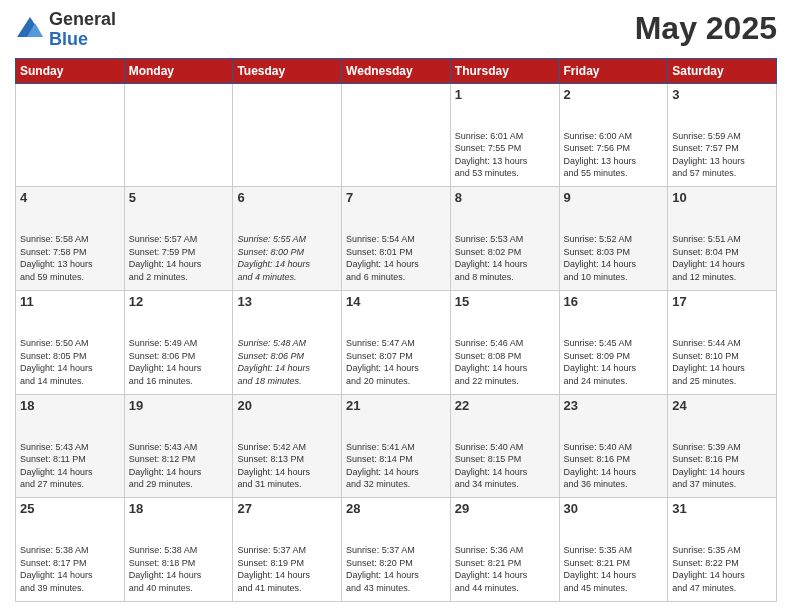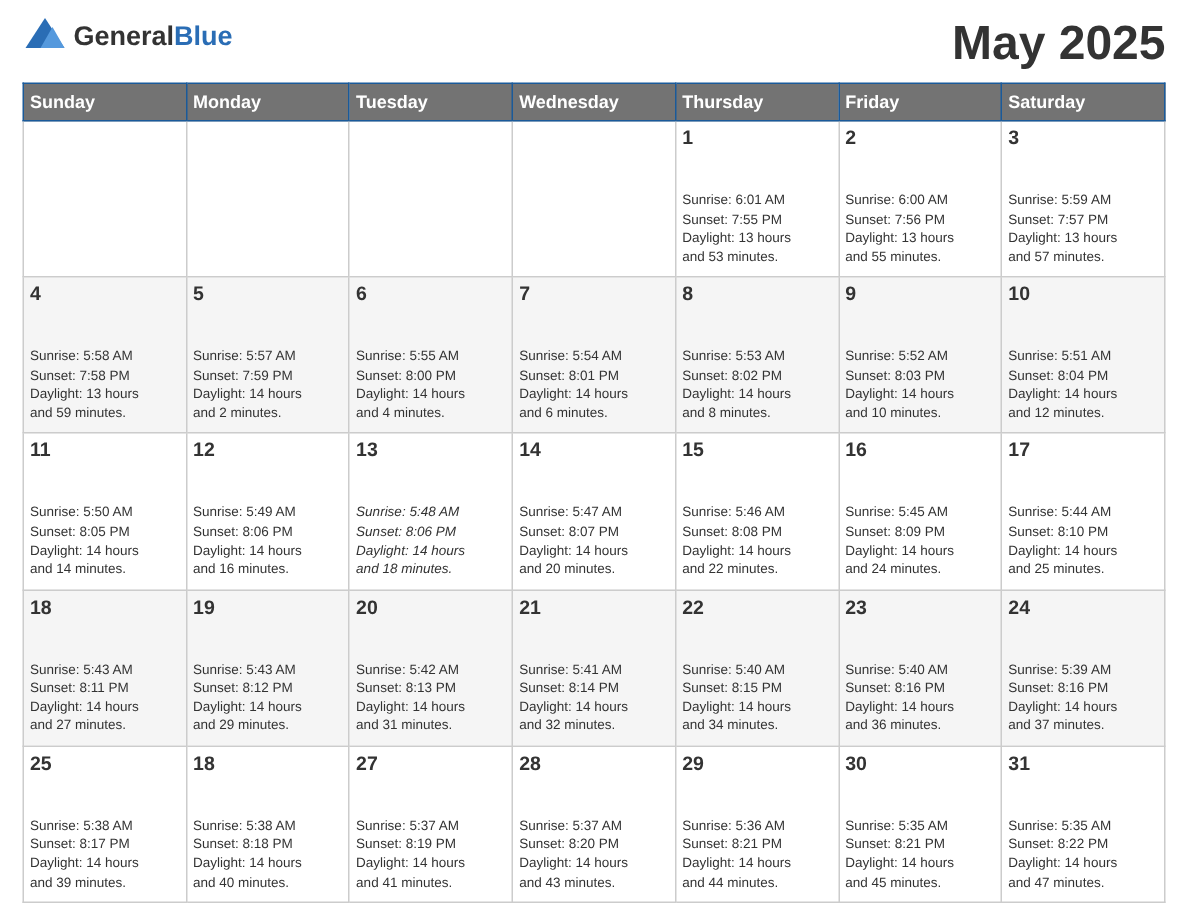--- a/index.html
+++ b/index.html
@@ -22,21 +22,21 @@
       justify-content: space-between;
       align-items: flex-start;
       margin-bottom: 8px;
     }
     .logo {
       display: flex;
       align-items: center;
     }
     .logo-text {
       display: flex;
-      flex-direction: row;
+      flex-direction: column;
       line-height: 1.1;
     }
     .logo-general {
       font-size: 18px;
       font-weight: bold;
       color: #333;
     }
     .logo-blue {
       font-size: 18px;
       font-weight: bold;
@@ -60,21 +60,21 @@
       font-size: 14px;
       color: #555;
     }
     .calendar {
       flex: 1;
       border-collapse: collapse;
       width: 100%;
       table-layout: fixed;
     }
     .calendar th {
-      background: #737373;
+      background: #b91c1c;
       color: #fff;
       font-size: 12px;
       font-weight: bold;
       padding: 5px 4px;
       text-align: left;
       border: 1px solid #1a5a9a;
     }
     .calendar td {
       border: 1px solid #ccc;
       vertical-align: top;
@@ -180,21 +180,21 @@
           </td>
           <td>
             <span class="day-number">5</span>
             <div class="day-info" style="white-space: pre-line;">Sunrise: 5:57 AM
 Sunset: 7:59 PM
 Daylight: 14 hours
 and 2 minutes.</div>
           </td>
           <td>
             <span class="day-number">6</span>
-            <div class="day-info" style="white-space: pre-line;">Sunrise: 5:55 AM
+            <div class="day-info" style="white-space: pre-line; font-style: italic;">Sunrise: 5:55 AM
 Sunset: 8:00 PM
 Daylight: 14 hours
 and 4 minutes.</div>
           </td>
           <td>
             <span class="day-number">7</span>
             <div class="day-info" style="white-space: pre-line;">Sunrise: 5:54 AM
 Sunset: 8:01 PM
 Daylight: 14 hours
 and 6 minutes.</div>

